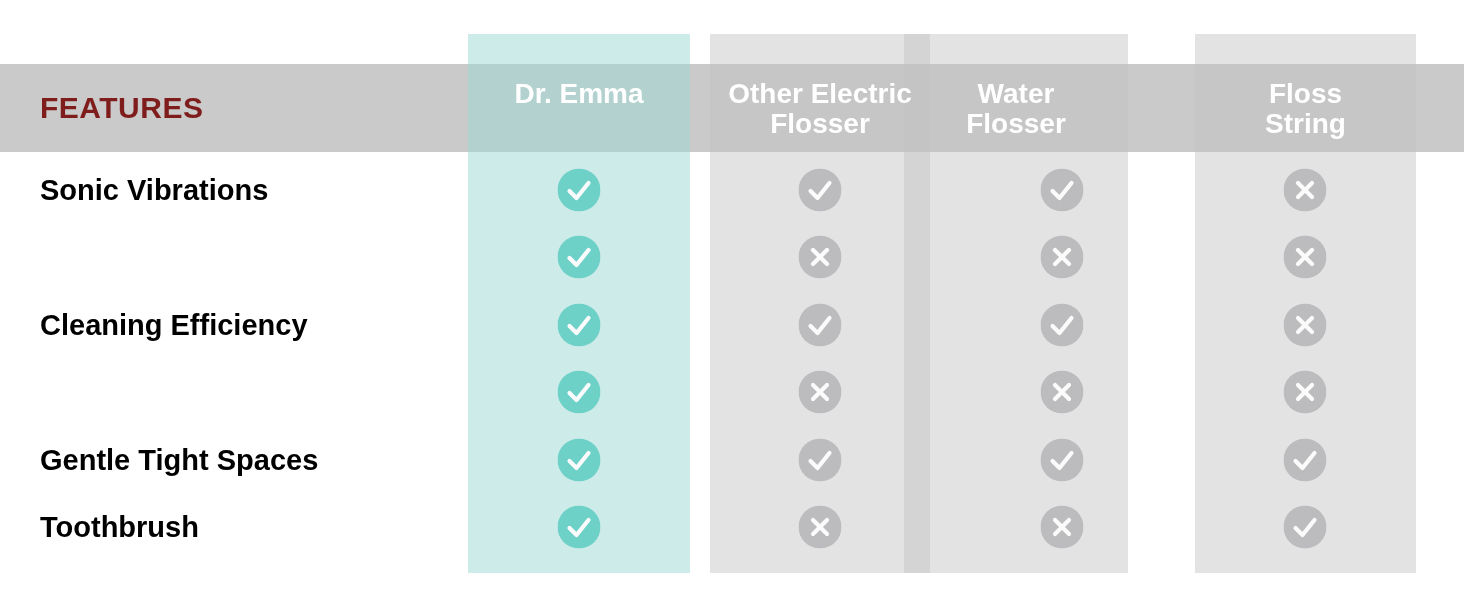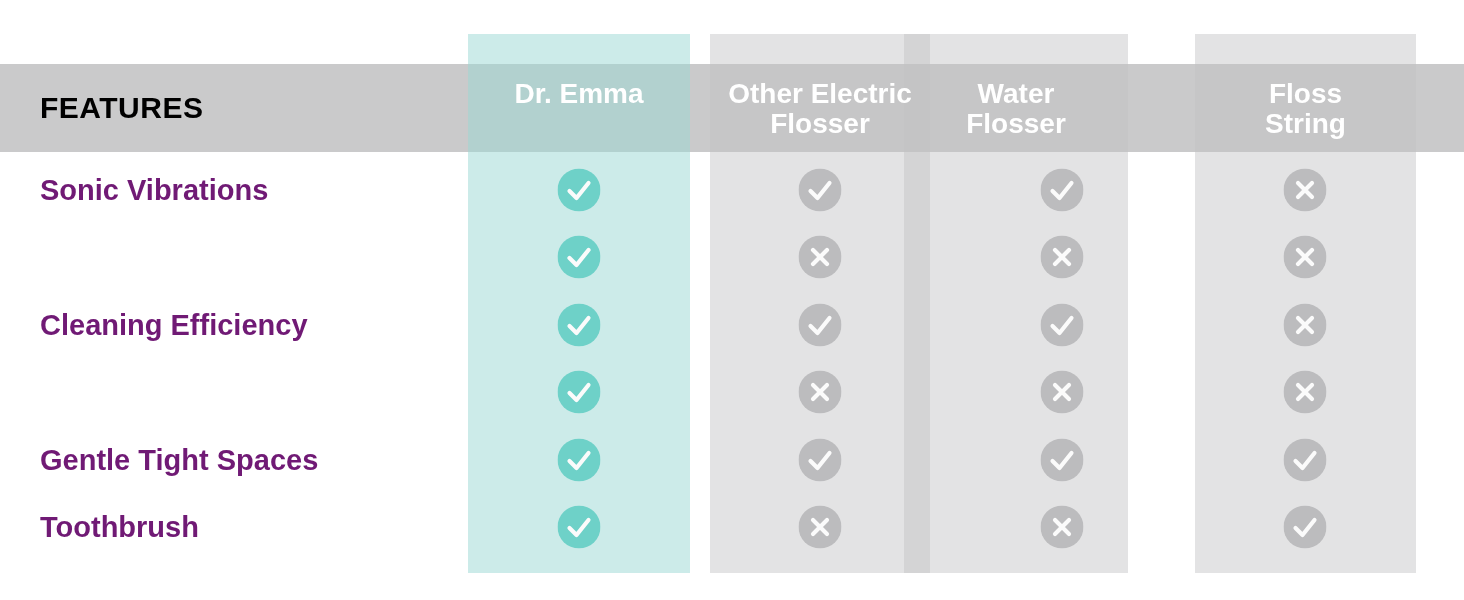--- a/index.html
+++ b/index.html
@@ -16,37 +16,37 @@
   .col-overlay { position:absolute; top:34px; height:539px; z-index:2; }
   .col-overlay.teal { background:rgba(153,216,212,0.50); }
   .col-overlay.gray { background:rgba(193,193,196,0.45); }
   .col-0 { left:468px;  width:222px; }
   .col-1 { left:710px;  width:220px; }
   .col-2 { left:904px;  width:224px; }
   .col-3 { left:1195px; width:221px; }
 
   .features-label {
     position:absolute; left:40px; top:64px; height:88px; line-height:88px;
-    font-size:30px; font-weight:bold; color:#000000; letter-spacing:0.5px;
+    font-size:30px; font-weight:bold; color:#7f1d1d; letter-spacing:0.5px;
     z-index:3; white-space:nowrap;
   }
   .col-header {
     position:absolute; top:79px; z-index:3; text-align:center;
     color:#ffffff; font-weight:bold; font-size:28px; line-height:30px;
     white-space:nowrap;
   }
   .col-header .hline { display:block;text-align:center; }
   .col-header .hline:empty { display:none; }
 
   .rows { position:absolute; left:0; top:156px; width:1464px; height:405px;
     display:flex; flex-direction:column; z-index:3; }
   .row { position:relative; flex:1; }
   .feature-label {
     position:absolute; left:40px; top:50%; transform:translateY(-50%);
-    font-size:29px; font-weight:bold; color:#701a75; white-space:nowrap;
+    font-size:29px; font-weight:bold; color:#000000; white-space:nowrap;
   }
   .mark-slot { position:absolute; top:50%; transform:translate(-50%,-50%);
     width:43px; height:43px; }
   .slot-0 { left:579px; }
   .slot-1 { left:820px; }
   .slot-2 { left:1062px; }
   .slot-3 { left:1305px; }
   .mark-slot svg { display:block; width:43px; height:43px; }
   .mark-slot .bubble { fill:#bcbcbe; }
   .mark-slot.accent .bubble { fill:#6ed1c8; }

